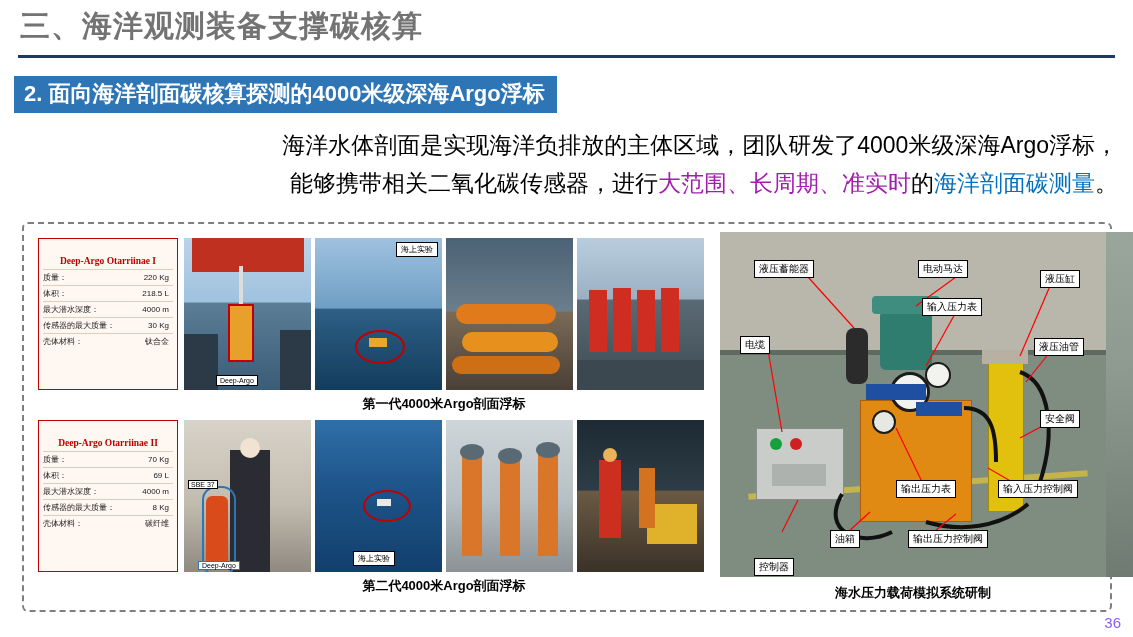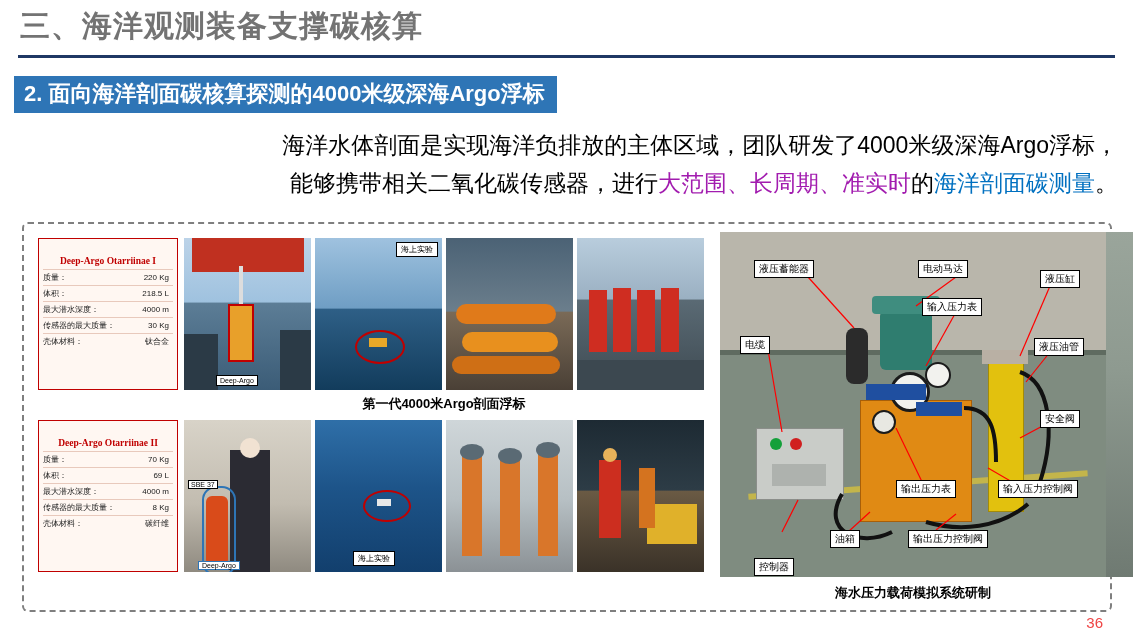--- a/index.html
+++ b/index.html
@@ -201,24 +201,24 @@
     background: #ffffff;
     border: 1px solid #000000;
     font-size: 10px;
     color: #000;
     padding: 2px 4px;
     white-space: nowrap;
     line-height: 12px;
   }
   .page-num {
     position: absolute;
-    right: 30px;
+    right: 12px;
     bottom: 6px;
     font-size: 15px;
-    color: #ef4444;
+    color: #8b5cf6;
   }
 </style>
 </head>
 <body>
 
 <div class="slide-header">
   <div class="header-title">三、海洋观测装备支撑碳核算</div>
   <div class="header-rule"></div>
 </div>
 
@@ -344,20 +344,21 @@
     </div>
 
     <div class="photo" style="left:545px; top:188px; width:127px; height:152px;
          background:linear-gradient(#1d2a33 0%, #2d3c46 46%, #6a5a44 47%, #3a3228 100%);">
       <div style="position:absolute;left:22px;top:40px;width:22px;height:78px;background:#cc2e1f;"></div>
       <div style="position:absolute;left:26px;top:28px;width:14px;height:14px;border-radius:50%;background:#e8b35a;"></div>
       <div style="position:absolute;left:70px;top:84px;width:50px;height:40px;background:#e0b12a;"></div>
       <div style="position:absolute;left:62px;top:48px;width:16px;height:60px;background:#d4731f;"></div>
     </div>
 
+    <div class="cap" style="left:152px; top:345px; width:520px;">第二代4000米Argo剖面浮标</div>
   </div>
 
   <div class="right-block">
     <div class="diagram">
 
       <div style="position:absolute;left:0;top:0;width:386px;height:120px;background:#b9b6ab;"></div>
       <div style="position:absolute;left:0;top:120px;width:386px;height:225px;background:#7f8c80;"></div>
       <div style="position:absolute;left:0;top:118px;width:386px;height:5px;background:#5f6b60;"></div>
       <div style="position:absolute;left:28px;top:250px;width:340px;height:6px;background:#d9c33a;opacity:.75;transform:rotate(-4deg);"></div>
 

